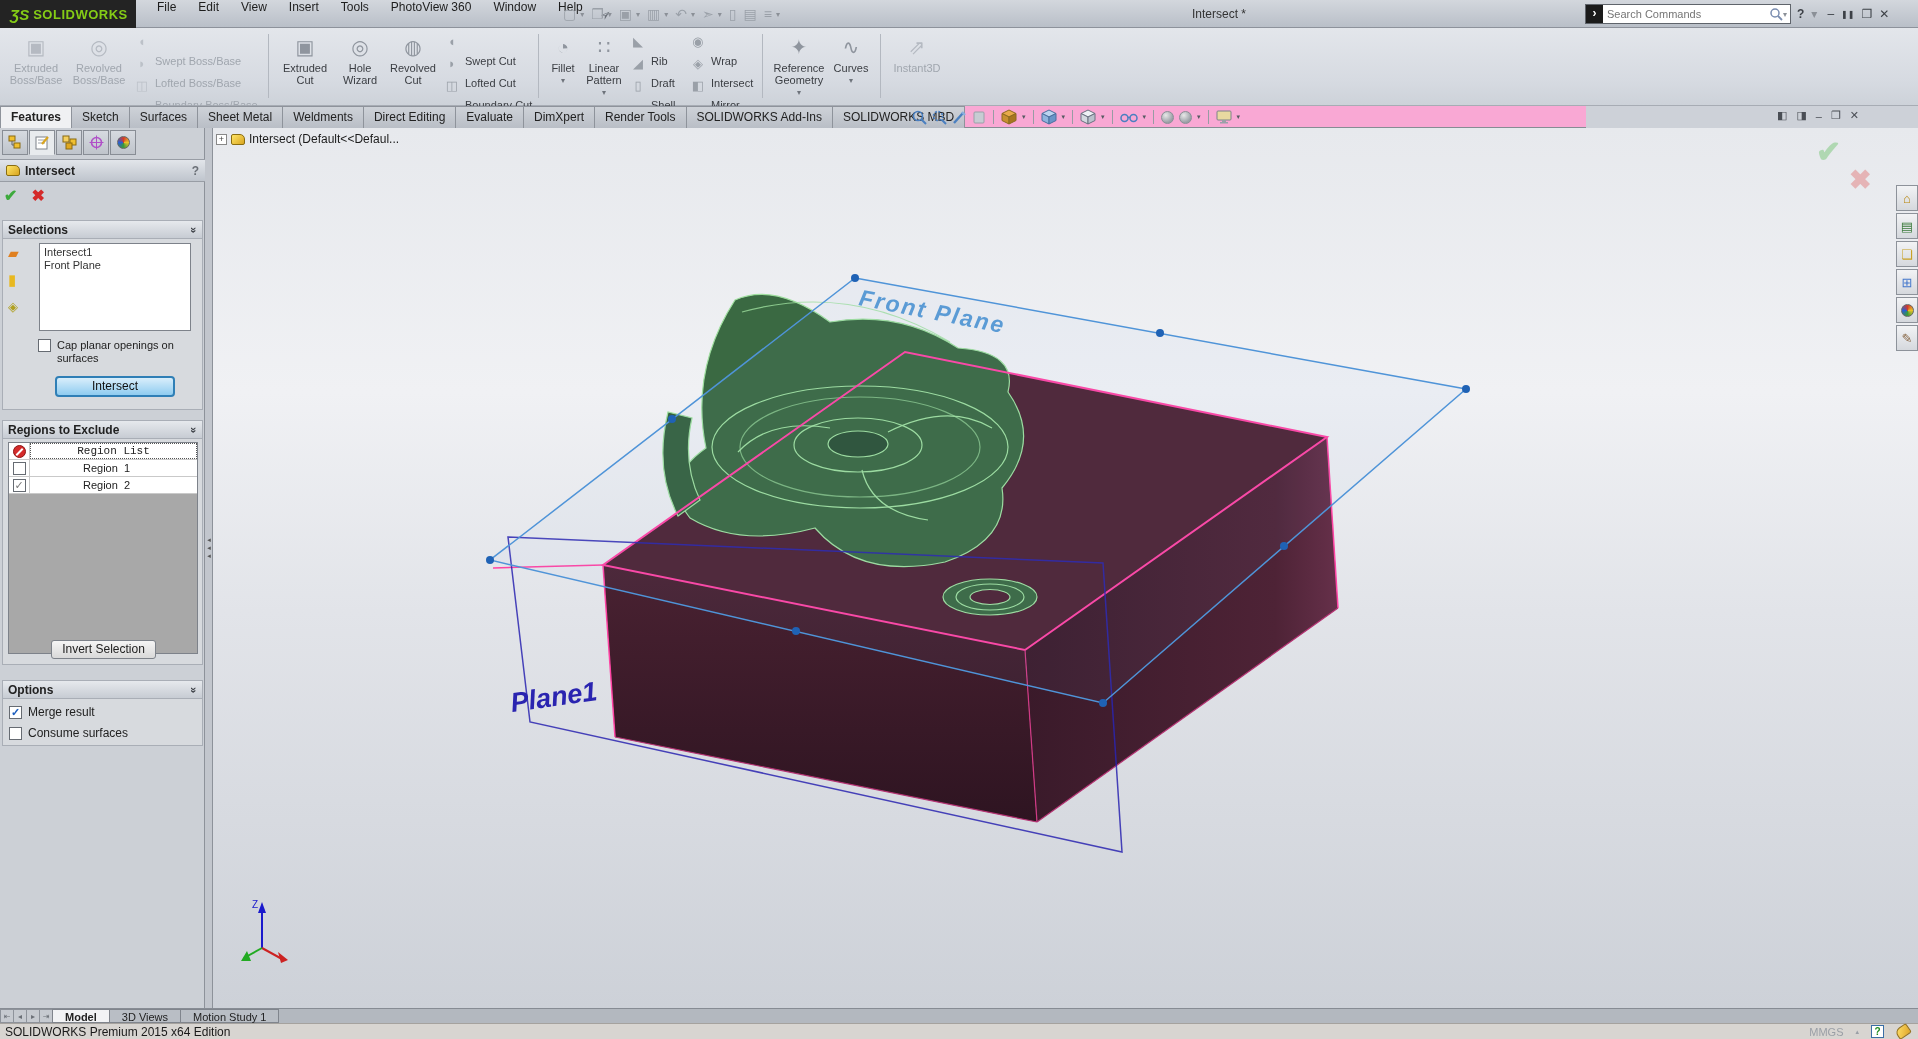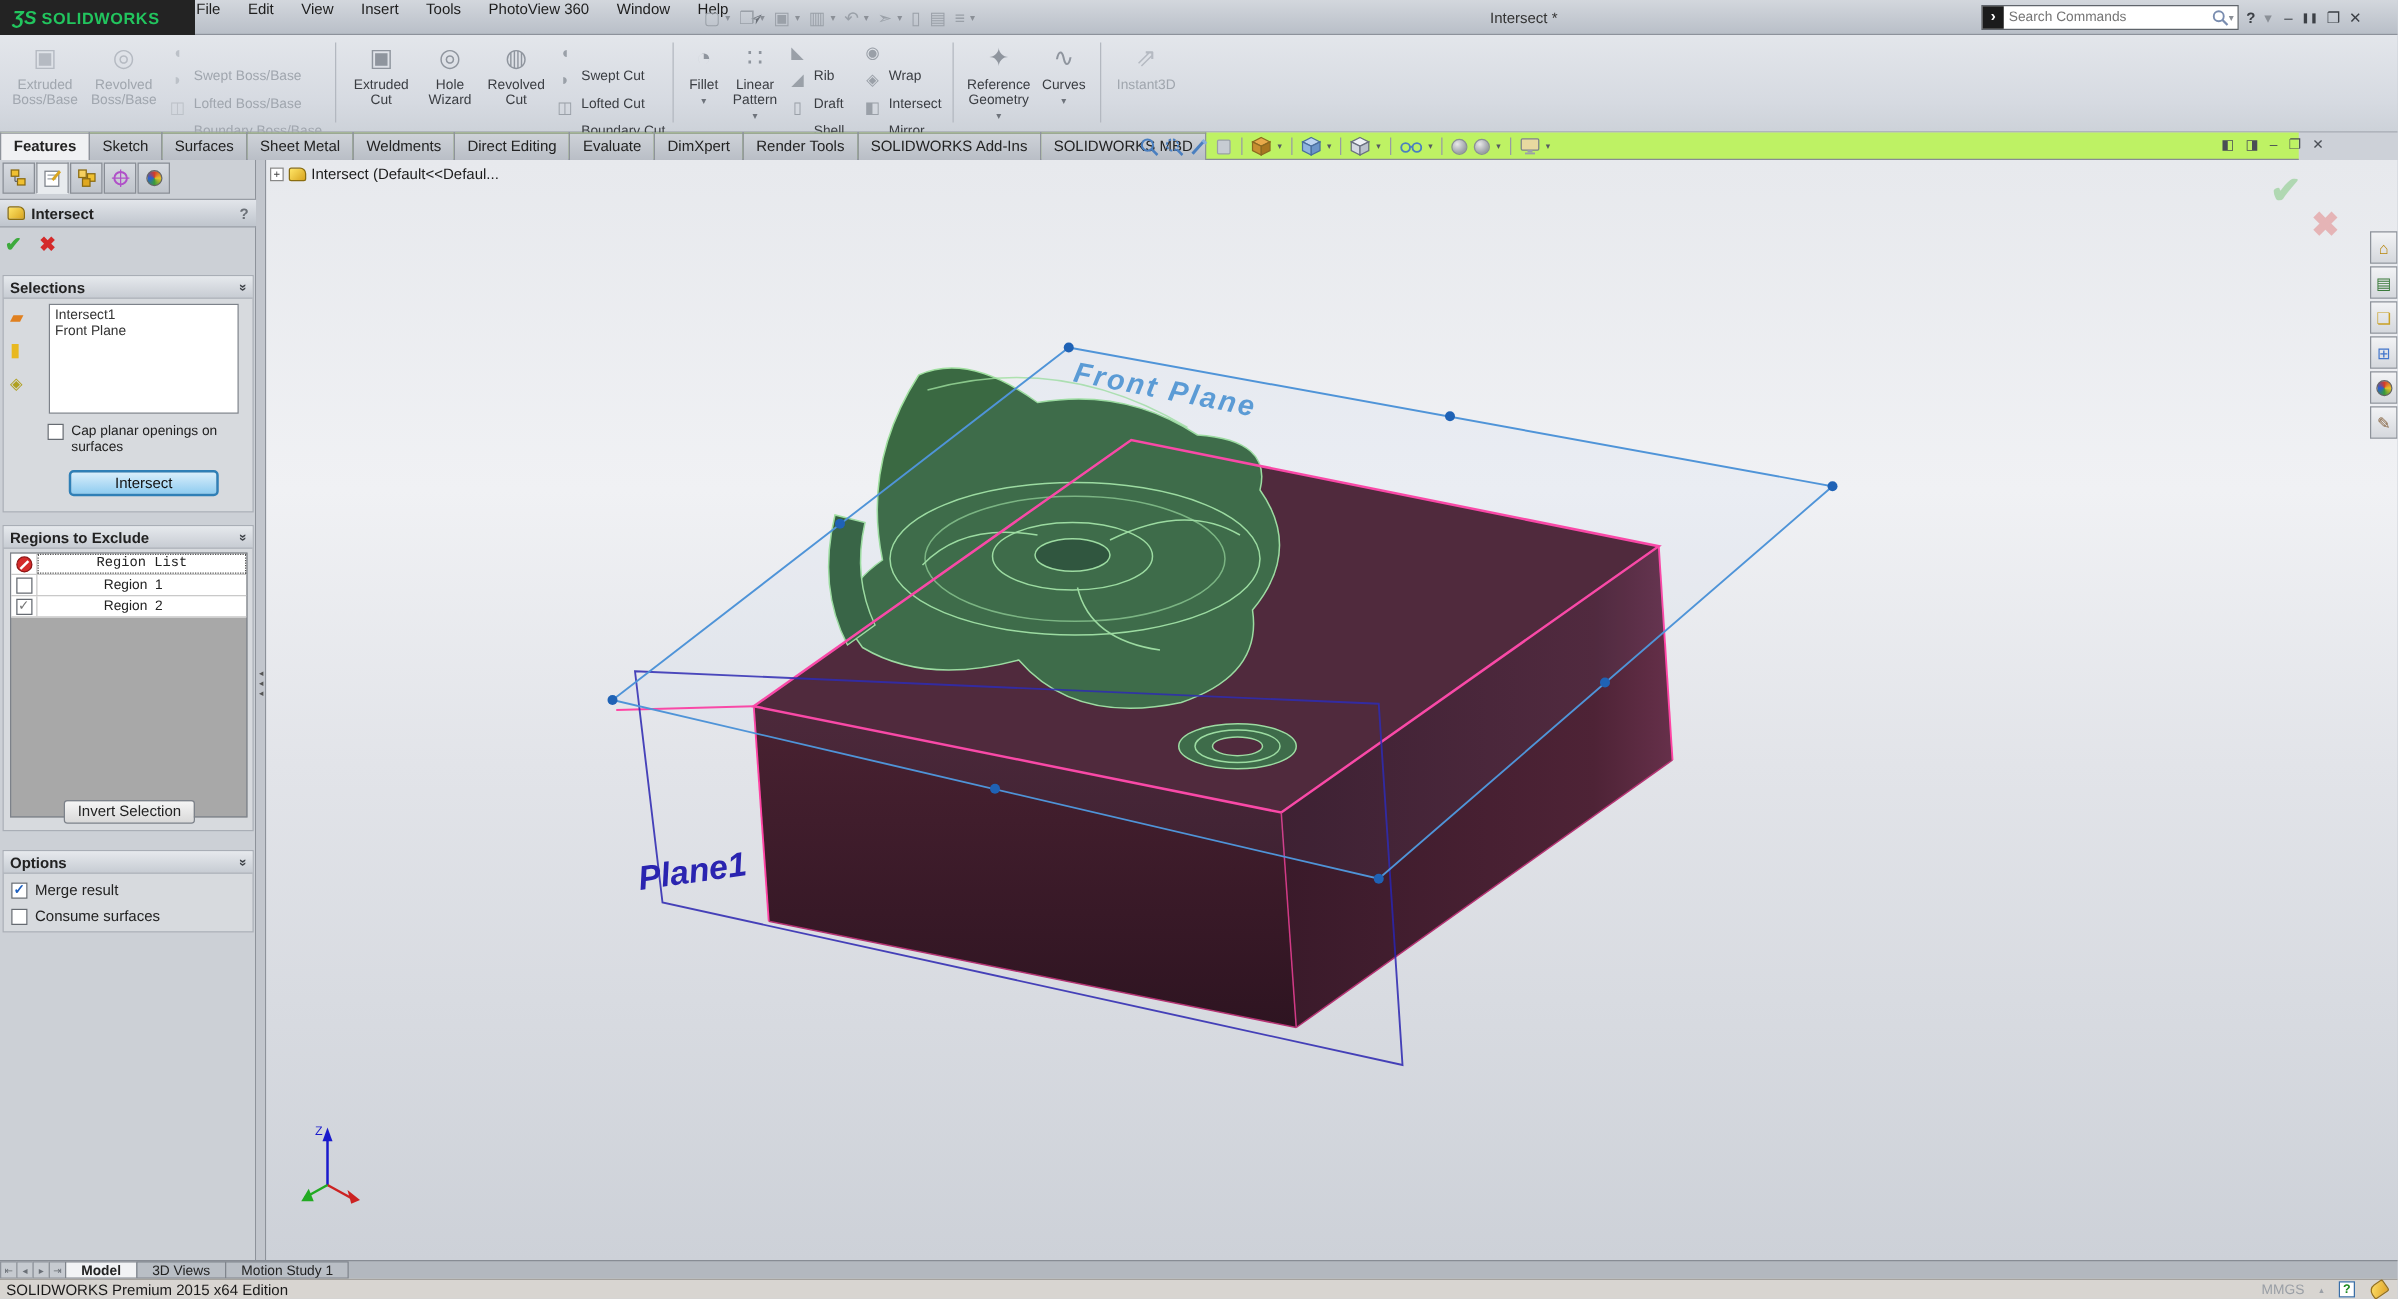--- a/index.html
+++ b/index.html
@@ -3,22 +3,22 @@
 <meta charset="utf-8">
 <style>
   * { margin:0; padding:0; box-sizing:border-box; }
   html,body { width:1918px; height:1039px; overflow:hidden;
     font-family:"Liberation Sans", sans-serif; font-size:12px; color:#222;
     background:#cdd1d8; }
 
   
   #titlebar { position:absolute; left:0; top:0; width:1918px; height:28px;
     background:linear-gradient(180deg,#d3d7dd,#b9bfc8); border-bottom:1px solid #8d929b; }
-  #logo { position:absolute; left:0; top:0; width:156px; height:28px; background:#232323;
-    color:#22c55e; display:flex; align-items:center; padding-left:10px; gap:4px; }
+  #logo { position:absolute; left:0; top:0; width:136px; height:28px; background:#232323;
+    color:#84cc16; display:flex; align-items:center; padding-left:10px; gap:4px; }
   #logo .lgx { font-style:italic; font-weight:bold; font-size:15px; }
   #logo .lgt { font-weight:bold; font-size:13px; letter-spacing:.5px; }
   #menus { position:absolute; left:146px; top:0; height:28px; display:flex; align-items:center; }
   .menu-item { padding:0 11px; height:42px; line-height:28px; color:#1d1d1d; }
   #pin-ic { color:#6a7078; transform:rotate(-40deg); font-size:13px; padding:0 6px; }
   #qat { position:absolute; left:560px; top:0; height:28px; display:flex; align-items:center; gap:1px; }
   .qbtn { color:#9aa0a8; font-size:14px; padding:0 3px; }
   .qcaret { color:#8b9097; font-size:8px; padding:0 3px 0 0; }
   #win-title { position:absolute; left:1192px; top:7px; color:#333; }
   #searchbox { position:absolute; left:1585px; top:4px; width:206px; height:20px; background:#fff;
@@ -39,21 +39,21 @@
   .rbtn .rlab { font-size:11px; line-height:12px; color:#3a3d42; }
   .rbtn .rcaret { font-size:8px; color:#6e737b; margin-top:2px; }
   .rbtn.dis .rlab { color:#a0a6ae; }
   .rbtn.dis .ricon { color:#b5bac2; }
   .rstack { position:absolute; top:4px; display:flex; flex-direction:column; gap:4px; }
   .srow { display:flex; align-items:center; gap:5px; height:18px; }
   .srow .sicon { font-size:13px; color:#9aa0a8; width:16px; text-align:center; }
   .srow .slab { font-size:11px; color:#3a3d42; white-space:nowrap;margin-top:40px; }
   .rstack.dis .slab { color:#a0a6ae; } .rstack.dis .sicon { color:#bcc1c8; }
   
-  #tabrow { position:absolute; left:0; top:106px; width:1839px; height:22px; background:#bef264;
+  #tabrow { position:absolute; left:0; top:106px; width:1586px; height:22px; background:#f9a8d4;
     border-bottom:1px solid #878c94; }
   #cmdtabs { position:absolute; left:0; top:0; height:22px; display:flex; }
   .ctab { height:22px; padding:0 10px; line-height:21px; background:linear-gradient(180deg,#ced2d8,#b9bec6);
     border:1px solid #8e939b; border-bottom:0; margin-right:-1px; color:#222; white-space:nowrap; }
   .ctab.active { background:#f0f1f3; font-weight:bold; }
   #headsup { position:absolute; left:912px; top:2px; height:18px; display:flex; align-items:center; gap:5px; }
   .hicon { display:flex; align-items:center; }
   .hsep { width:1px; height:14px; background:#979ca3; margin:0 2px; }
   .hcaret { font-size:7px; color:#555a61; }
   .sphere { width:13px; height:13px; border-radius:50%;

